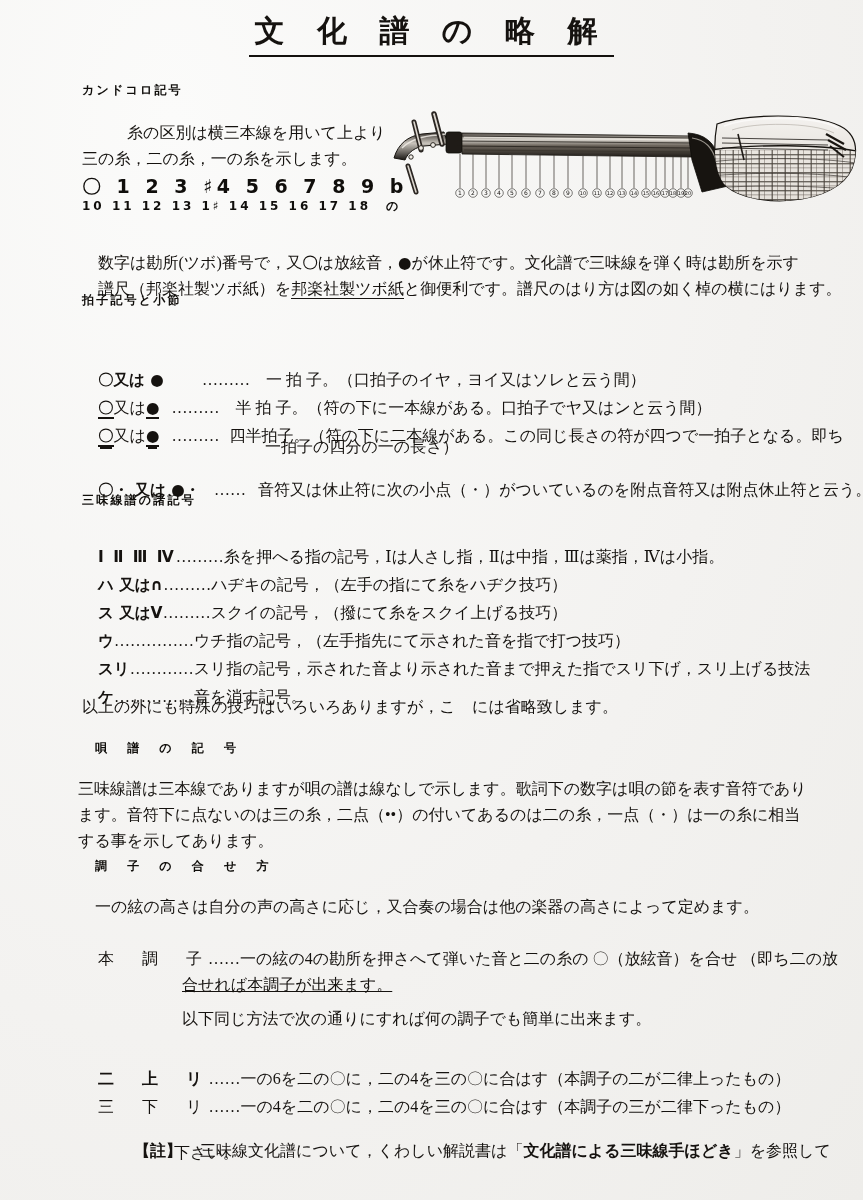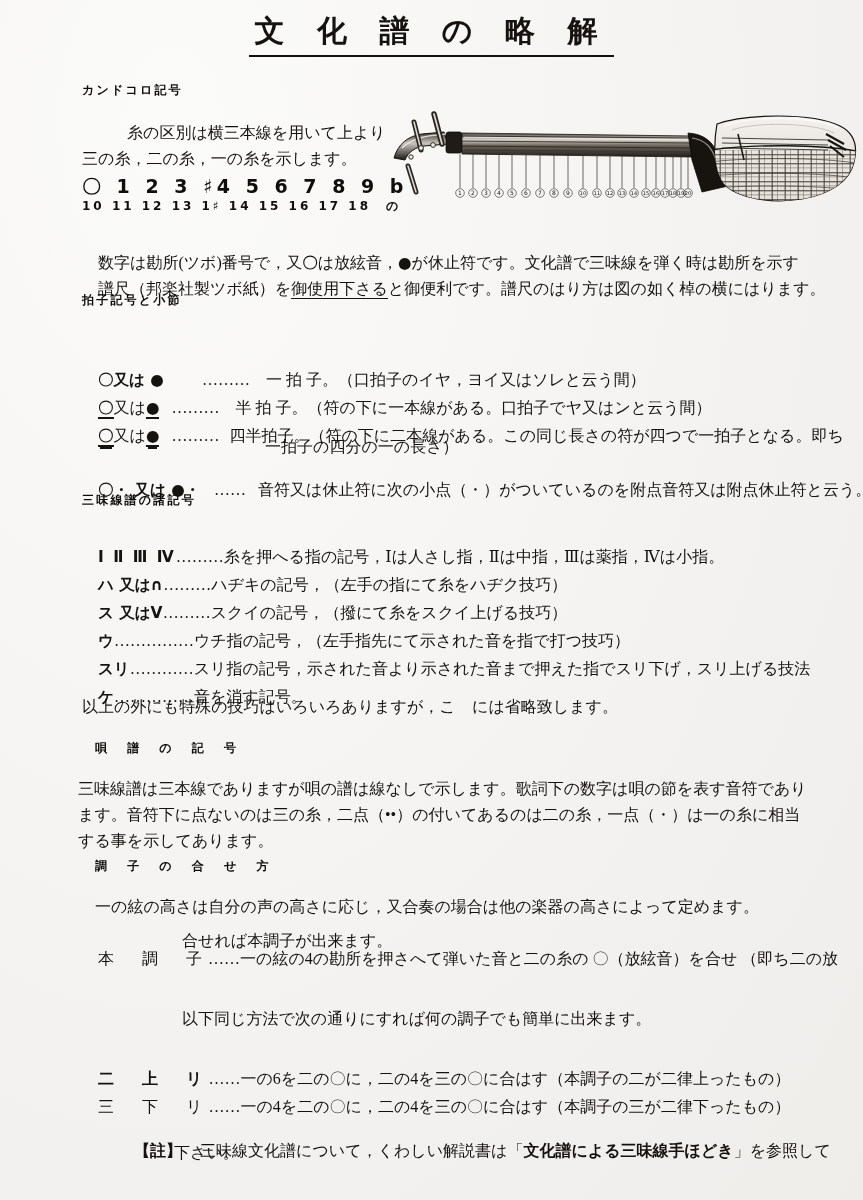--- a/index.html
+++ b/index.html
@@ -130,21 +130,21 @@
 
   <div class="numrow" style="left:82px; top:174px; letter-spacing:4.5px;">〇 1 2 3 ♯4 5 6 7 8 9 b</div>
 
   <div class="numrow" style="left:82px; top:198px; font-size:12px; letter-spacing:3px;">10 11 12 13 1♯ 14 15 16 17 18　の</div>
 
   <div class="tx" style="left:82px; top:224px;">
     <span>数字は勘所(ツボ)番号で，又</span><span class="sym">〇</span><span>は放絃音，</span><span class="sym">●</span><span>が休止符です。文化譜で三味線を弾く時は勘所を示す</span>
   </div>
 
   <div class="tx" style="left:82px; top:250px;">
-    <span>譜尺（邦楽社製ツボ紙）を</span><span class="u">御使用下さる</span><span>と御便利です。譜尺のはり方は図の如く棹の横にはります。</span>
+    <span>譜尺（邦楽社製ツボ紙）を</span><span class="u">邦楽社製ツボ紙</span><span>と御便利です。譜尺のはり方は図の如く棹の横にはります。</span>
   </div>
 
   <div class="illus">
     <svg width="468" height="112" viewBox="0 0 468 112">
       <defs>
         <linearGradient id="neckg" x1="0" y1="0" x2="0" y2="1">
           <stop offset="0%" stop-color="#4a443e"></stop>
           <stop offset="28%" stop-color="#d9d5ce"></stop>
           <stop offset="52%" stop-color="#6d665d"></stop>
           <stop offset="100%" stop-color="#211d19"></stop>
@@ -356,21 +356,21 @@
   <div class="tx" style="left:78px; top:802px;">ます。音符下に点ないのは三の糸，二点（••）の付いてあるのは二の糸，一点（・）は一の糸に相当</div>
   <div class="tx" style="left:78px; top:828px;">する事を示してあります。</div>
 
   <div class="sec-h wide" style="left:95px; top:858px;">調 子 の 合 せ 方</div>
 
   <div class="tx" style="left:95px; top:894px;">一の絃の高さは自分の声の高さに応じ，又合奏の場合は他の楽器の高さによって定めます。</div>
 
   <div class="tx" style="left:82px; top:920px;">
     <span class="tun-label" style="position:static;">本　調　子</span><span>……</span><span>一の絃の4の勘所を押さへて弾いた音と二の糸の 〇（放絃音）を合せ （即ち二の放</span>
   </div>
-  <div class="tx" style="left:182px; top:928px;">合せれば本調子が出来ます。</div>
+  <div class="tx" style="left:182px; top:972px;text-decoration:underline;">合せれば本調子が出来ます。</div>
 
   <div class="tx" style="left:182px; top:1006px;">以下同じ方法で次の通りにすれば何の調子でも簡単に出来ます。</div>
 
   <div class="tx" style="left:82px; top:1040px;">
     <span class="tun-label" style="position:static;font-weight:bold;">二　上　リ</span><span>……</span><span>一の6を二の〇に，二の4を三の〇に合はす（本調子の二が二律上ったもの）</span>
   </div>
 
   <div class="tx" style="left:82px; top:1068px;">
     <span class="tun-label" style="position:static;">三　下　リ</span><span>……</span><span>一の4を二の〇に，二の4を三の〇に合はす（本調子の三が二律下ったもの）</span>
   </div>

